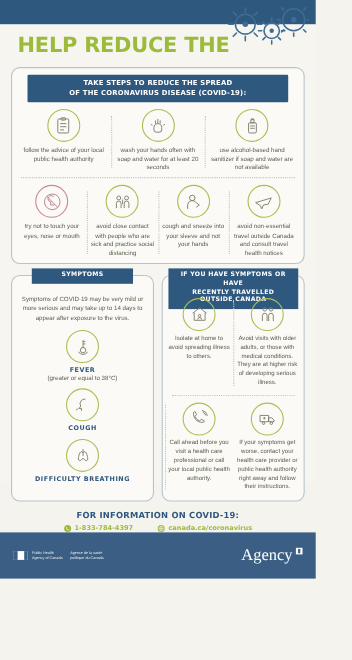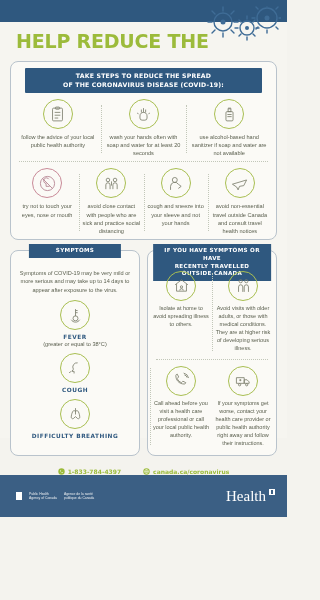--- a/index.html
+++ b/index.html
@@ -347,20 +347,21 @@
               <path d="M7.5 10v3M6 11.5h3"></path>
             </svg>
           </div>
           <div class="adv-text">If your symptoms get worse, contact your health care provider or public health authority right away and follow their instructions.</div>
         </div>
       </div>
     </div>
   </div>
 
   <div class="info">
+    <div class="info-title">FOR INFORMATION ON COVID-19:</div>
     <div class="info-row">
       <div class="info-item">
         <svg width="7" height="7" viewBox="0 0 24 24">
           <circle cx="12" cy="12" r="11" fill="#9cbb3b"></circle>
           <path d="M7 8c0-1 1-1 1-1l2 3-1 1c1 2 2 3 4 4l1-1 3 2s0 1-1 1c-5 0-9-4-9-9z" fill="#fff"></path>
         </svg>
         <span>1-833-784-4397</span>
       </div>
       <div class="info-item">
         <svg width="7" height="7" viewBox="0 0 24 24">
@@ -382,16 +383,16 @@
         <div>
           <div>Public Health</div>
           <div>Agency of Canada</div>
         </div>
         <div>
           <div>Agence de la santé</div>
           <div>publique du Canada</div>
         </div>
       </div>
     </div>
-    <div class="wordmark">Health</div>
+    <div class="wordmark">Agency</div>
   </div>
 
 </div>
 
 </body></html>

